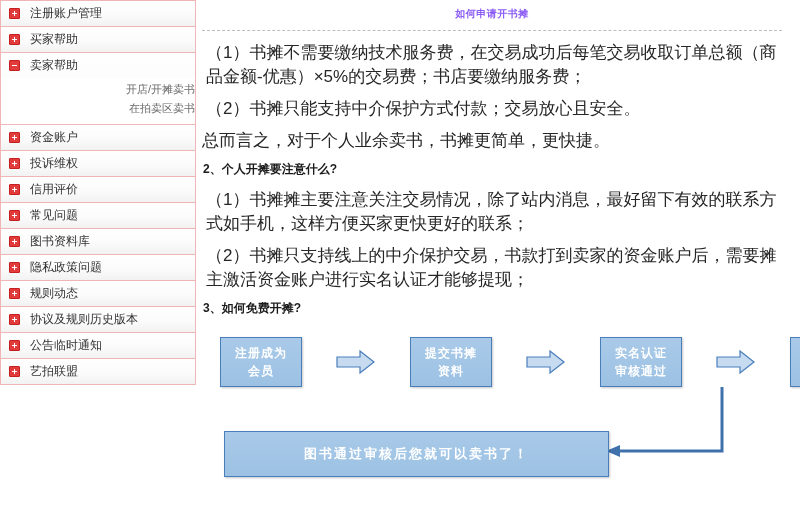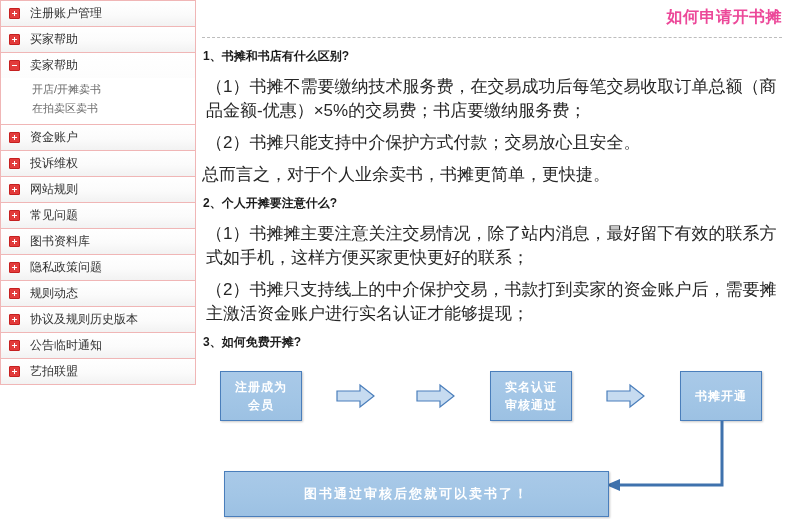--- a/index.html
+++ b/index.html
@@ -63,42 +63,43 @@
   }
   .side-label {
     font-size: 12px;
     color: #333333;
     line-height: 25px;
     white-space: nowrap;
   }
   .side-sub {
     padding: 2px 0 6px 0;
     background: #ffffff;
+    text-align: right;
   }
   .side-sub-item {
     font-size: 11px;
     color: #6b6b6b;
     line-height: 19px;
     padding-left: 31px;
     white-space: nowrap;
     cursor: pointer;
   }
 
   
   .main {
     flex: 1 1 auto;
     position: relative;
     height: 519px;
     padding: 0 10px 0 6px;
   }
   .doc-title {
-    text-align: right;
-    font-size: 16px;
+    text-align: center;
+    font-size: 10px;
     font-weight: bold;
-    color: #ec4899;
+    color: #8b5cf6;
     padding: 7px 0 9px 0;
     letter-spacing: 0.5px;
   }
   .divider {
     border: none;
     border-top: 1px dashed #bdbdbd;
     margin: 0 0 10px 0;
     height: 0;
   }
   .q-head {
@@ -153,21 +154,21 @@
     width: 40px;
     height: 26px;
     margin: 0 6px;
     position: relative;
     flex: 0 0 40px;
   }
   .farrow svg { display: block; }
   .fbox.wide {
     position: absolute;
     left: 22px;
-    top: 108px;
+    top: 102px;
     width: 385px;
     height: 46px;
     font-size: 13px;
     letter-spacing: 2px;
   }
   .elbow {
     position: absolute;
     left: 396px;
     top: 54px;
     width: 180px;
@@ -214,27 +215,27 @@
       </div>
     </div>
 
     <div class="side-group">
       <div class="side-head">
         <span class="toggle-icon plus"></span>
         <span class="side-label">投诉维权</span>
       </div>
     </div>
 
-
-    <div class="side-group">
-      <div class="side-head">
-        <span class="toggle-icon plus"></span>
-        <span class="side-label">网站规则</span>
-      </div>
-    </div>
+    <div class="side-group">
+      <div class="side-head">
+        <span class="toggle-icon plus"></span>
+        <span class="side-label">信用评价</span>
+      </div>
+    </div>
+
 
     <div class="side-group">
       <div class="side-head">
         <span class="toggle-icon plus"></span>
         <span class="side-label">常见问题</span>
       </div>
     </div>
 
     <div class="side-group">
       <div class="side-head">
@@ -278,21 +279,20 @@
       </div>
     </div>
 
   </nav>
 
   <main class="main">
 
     <div class="doc-title">如何申请开书摊</div>
     <hr class="divider">
 
-    <div class="q-head">1、书摊和书店有什么区别?</div>
     <p class="para indent">（1）书摊不需要缴纳技术服务费，在交易成功后每笔交易收取订单总额（商品金额-优惠）×5%的交易费；书店要缴纳服务费；</p>
     <p class="para indent">（2）书摊只能支持中介保护方式付款；交易放心且安全。</p>
     <p class="para">总而言之，对于个人业余卖书，书摊更简单，更快捷。</p>
 
     <div class="q-head">2、个人开摊要注意什么?</div>
     <p class="para indent">（1）书摊摊主要注意关注交易情况，除了站内消息，最好留下有效的联系方式如手机，这样方便买家更快更好的联系；</p>
     <p class="para indent">（2）书摊只支持线上的中介保护交易，书款打到卖家的资金账户后，需要摊主激活资金账户进行实名认证才能够提现；</p>
 
     <div class="q-head">3、如何免费开摊?</div>
 
@@ -304,20 +304,24 @@
           <span class="ln">注册成为</span>
           <span class="ln">会员</span>
         </div>
 
         <div class="farrow">
           <svg width="40" height="26" viewBox="0 0 40 26">
             <path d="M1 8 L24 8 L24 2 L38 13 L24 24 L24 18 L1 18 Z" fill="#c6dbf0" stroke="#4a7ebb" stroke-width="1.2"></path>
           </svg>
         </div>
 
+        <div class="fbox step">
+          <span class="ln">提交书摊</span>
+          <span class="ln">资料</span>
+        </div>
 
         <div class="farrow">
           <svg width="40" height="26" viewBox="0 0 40 26">
             <path d="M1 8 L24 8 L24 2 L38 13 L24 24 L24 18 L1 18 Z" fill="#c6dbf0" stroke="#4a7ebb" stroke-width="1.2"></path>
           </svg>
         </div>
 
         <div class="fbox step">
           <span class="ln">实名认证</span>
           <span class="ln">审核通过</span>

